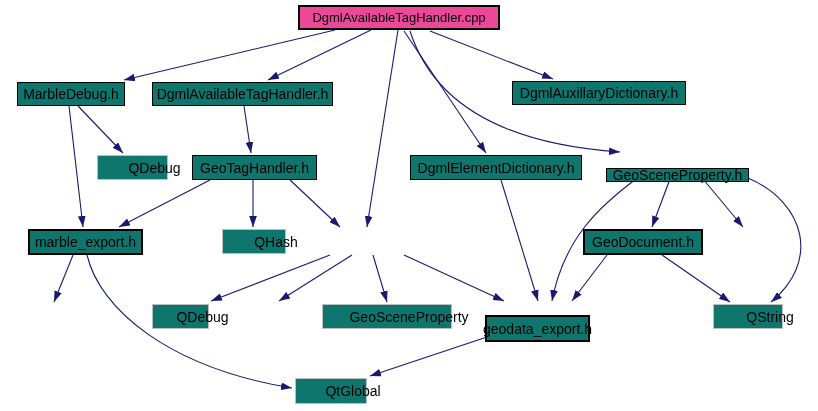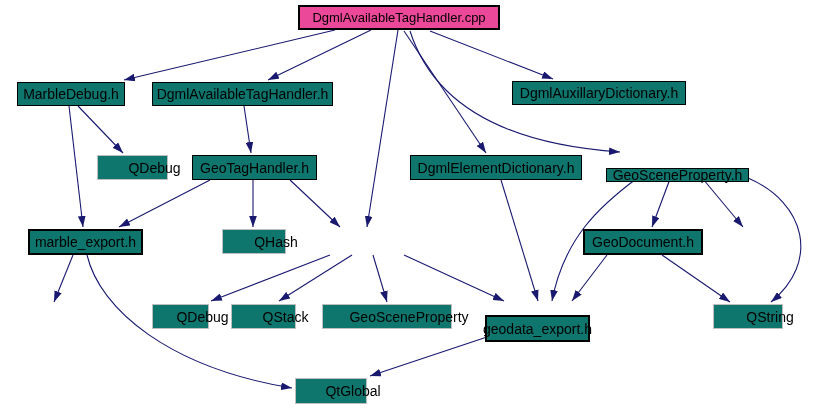--- a/index.html
+++ b/index.html
@@ -79,21 +79,20 @@
 
   <div class="node ext" style="left:222px;top:229px;width:64px;height:25px" data-interactable="false">QHash</div>
 
 
   <div class="node bold" style="left:583px;top:229px;width:120px;height:26px" data-interactable="true">GeoDocument.h</div>
 
 
 
   <div class="node ext" style="left:152px;top:304px;width:57px;height:25px" data-interactable="false">QDebug</div>
 
-  <div class="node ext" style="left:231px;top:304px;width:65px;height:25px" data-interactable="false">QStack</div>
 
   <div class="node ext" style="left:322px;top:304px;width:130px;height:25px" data-interactable="false">GeoSceneProperty</div>
 
   <div class="node bold" style="left:485px;top:315px;width:105px;height:27px" data-interactable="true">geodata_export.h</div>
 
   <div class="node ext" style="left:713px;top:304px;width:70px;height:25px" data-interactable="false">QString</div>
 
   <div class="node ext" style="left:295px;top:378px;width:72px;height:26px" data-interactable="false">QtGlobal</div>
 
 </div>

